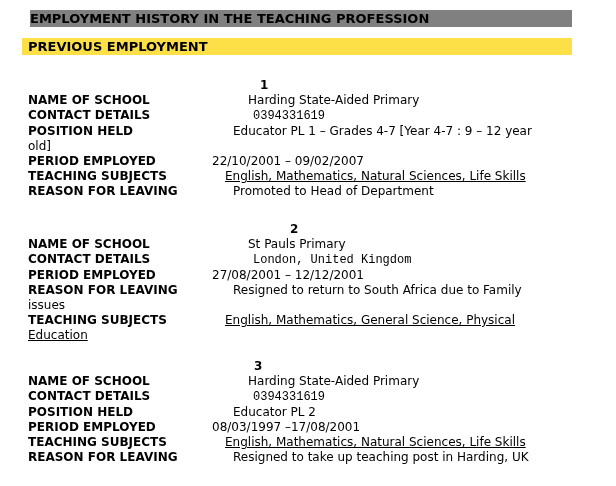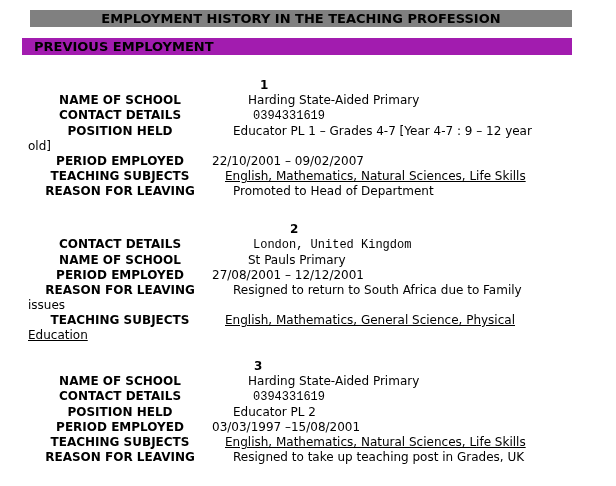--- a/index.html
+++ b/index.html
@@ -14,35 +14,35 @@
     font-family: "DejaVu Sans", sans-serif;
     font-size: 12px;
     line-height: 15px;
     color: #000000;
   }
   .titlebar {
     margin: 10px 0 0 30px;
     width: 542px;
     height: 17px;
     background: #808080;
-    text-align: center;
+    text-align: left;
     font-weight: bold;
     font-size: 13px;
     line-height: 17px;
     white-space: nowrap;
   }
   .sectionbar {
     margin: 11px 0 0 22px;
     width: 550px;
     height: 17px;
-    background: #a21caf;
+    background: #fde047;
     font-weight: bold;
     font-size: 13px;
     line-height: 17px;
-    padding-left: 12px;
+    padding-left: 6px;
     box-sizing: border-box;
     white-space: nowrap;
   }
   .entries {
     margin-left: 28px;
     width: 545px;
   }
   .entry { margin-top: 23px; }
   .entry:nth-of-type(3) { margin-top: 16px; }
   .num {
@@ -52,21 +52,20 @@
   .entry:nth-of-type(1) .num { padding-left: 232px; }
   .entry:nth-of-type(2) .num { padding-left: 262px; }
   .entry:nth-of-type(3) .num { padding-left: 226px; }
   .row { width: 545px; }
   .lbl {
     display: inline-block;
     width: 184px;
     font-weight: bold;
     vertical-align: top;
     white-space: nowrap;
-    text-align: center;
   }
   .val { white-space: pre-wrap; }
   .r-school   .val { padding-left: 36px; }
   .r-contact  .val { padding-left: 41px; font-family: Liberation Mono, monospace; }
   .r-position .val { padding-left: 21px; }
   .r-period   .val { padding-left: 0; }
   .r-subjects .val { padding-left: 13px; text-decoration: underline; }
   .r-reason   .val { padding-left: 21px; }
 </style>
 </head>
@@ -102,25 +101,25 @@
       <div class="row r-subjects">
         <span class="lbl">TEACHING SUBJECTS</span><span class="val">English, Mathematics, Natural Sciences, Life Skills</span>
       </div>
       <div class="row r-reason">
         <span class="lbl">REASON FOR LEAVING</span><span class="val">Promoted to Head of Department</span>
       </div>
     </section>
 
     <section class="entry">
       <div class="num">2</div>
+      <div class="row r-school">
+        <span class="lbl">NAME OF SCHOOL</span><span class="val">St Pauls Primary</span>
+      </div>
       <div class="row r-contact">
         <span class="lbl">CONTACT DETAILS</span><span class="val">London, United Kingdom</span>
-      </div>
-      <div class="row r-school">
-        <span class="lbl">NAME OF SCHOOL</span><span class="val">St Pauls Primary</span>
       </div>
       <div class="row r-period">
         <span class="lbl">PERIOD EMPLOYED</span><span class="val">27/08/2001 – 12/12/2001</span>
       </div>
       <div class="row r-reason">
         <span class="lbl">REASON FOR LEAVING</span><span class="val">Resigned to return to South Africa due to Family
 issues</span>
       </div>
       <div class="row r-subjects">
         <span class="lbl">TEACHING SUBJECTS</span><span class="val">English, Mathematics, General Science, Physical
@@ -133,24 +132,24 @@
       <div class="row r-school">
         <span class="lbl">NAME OF SCHOOL</span><span class="val">Harding State-Aided Primary</span>
       </div>
       <div class="row r-contact">
         <span class="lbl">CONTACT DETAILS</span><span class="val">0394331619</span>
       </div>
       <div class="row r-position">
         <span class="lbl">POSITION HELD</span><span class="val">Educator PL 2</span>
       </div>
       <div class="row r-period">
-        <span class="lbl">PERIOD EMPLOYED</span><span class="val">03/03/1997 –15/08/2001</span>
+        <span class="lbl">PERIOD EMPLOYED</span><span class="val">08/03/1997 –17/08/2001</span>
       </div>
       <div class="row r-subjects">
         <span class="lbl">TEACHING SUBJECTS</span><span class="val">English, Mathematics, Natural Sciences, Life Skills</span>
       </div>
       <div class="row r-reason">
-        <span class="lbl">REASON FOR LEAVING</span><span class="val">Resigned to take up teaching post in Grades, UK</span>
+        <span class="lbl">REASON FOR LEAVING</span><span class="val">Resigned to take up teaching post in Harding, UK</span>
       </div>
     </section>
 
   </div>
 </div>
 
 </body></html>

